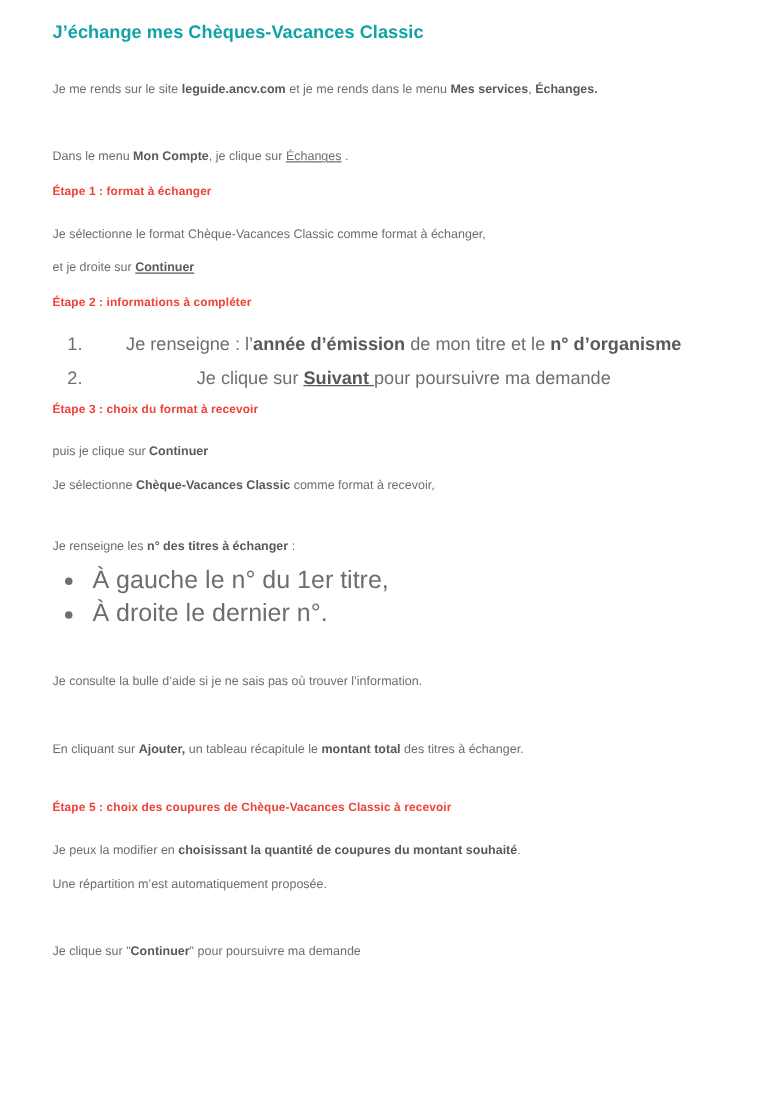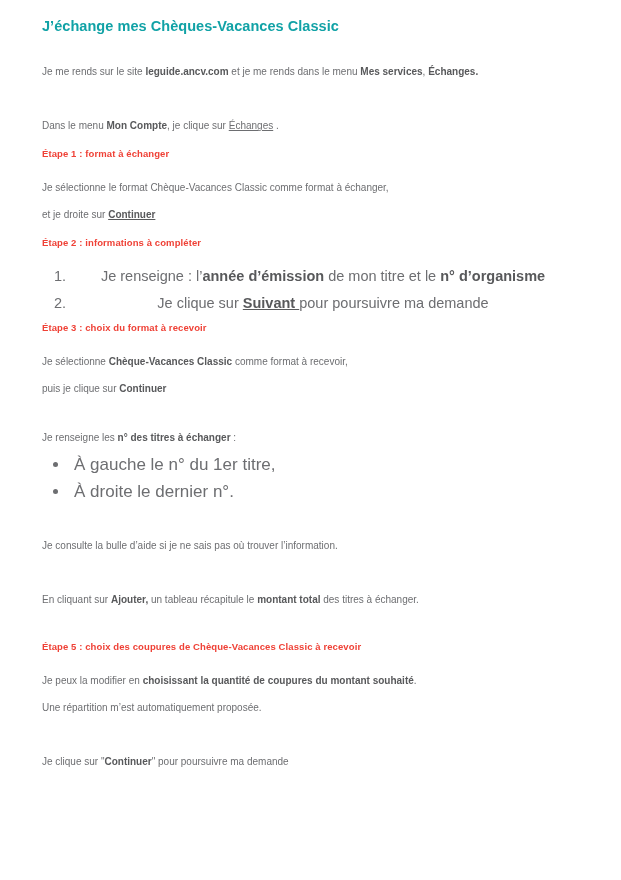--- a/index.html
+++ b/index.html
@@ -74,21 +74,21 @@
     line-height: 27px;
     color: #6d6e71;
     text-align: center;
   }
   ol.num-list li {
     padding-left: 2px;
   }
   ul.bul-list {
     margin: 0;
     padding-left: 28px;
-    font-size: 17px;
+    font-size: 20px;
     line-height: 27px;
     color: #6d6e71;
     list-style-type: disc;
   }
   ul.bul-list li {
     padding-left: 4px;
   }
 </style>
 </head>
 <body>
@@ -124,22 +124,22 @@
     <li><span>Je renseigne : l’</span><b>année d’émission</b><span> de mon titre et le </span><b>n° d’organisme</b></li>
     <li><span>Je clique sur </span><span class="bu">Suivant </span><span>pour poursuivre ma demande</span></li>
   </ol>
 
   <div class="gap-xs"></div>
 
   <p class="step-label">Étape 3 : choix du format à recevoir</p>
 
   <div class="gap-md"></div>
 
+  <p class="para"><span>puis je clique sur </span><b>Continuer</b></p>
   <p class="para"><span>Je sélectionne </span><b>Chèque-Vacances Classic</b><span> comme format à recevoir,</span></p>
-  <p class="para"><span>puis je clique sur </span><b>Continuer</b></p>
 
   <div class="gap-sm"></div>
 
 
   <div class="gap-md"></div>
 
   <p class="para"><span>Je renseigne les </span><b>n° des titres à échanger</b><span> :</span></p>
 
   <ul class="bul-list">
     <li>À gauche le n° du 1er titre,</li>

